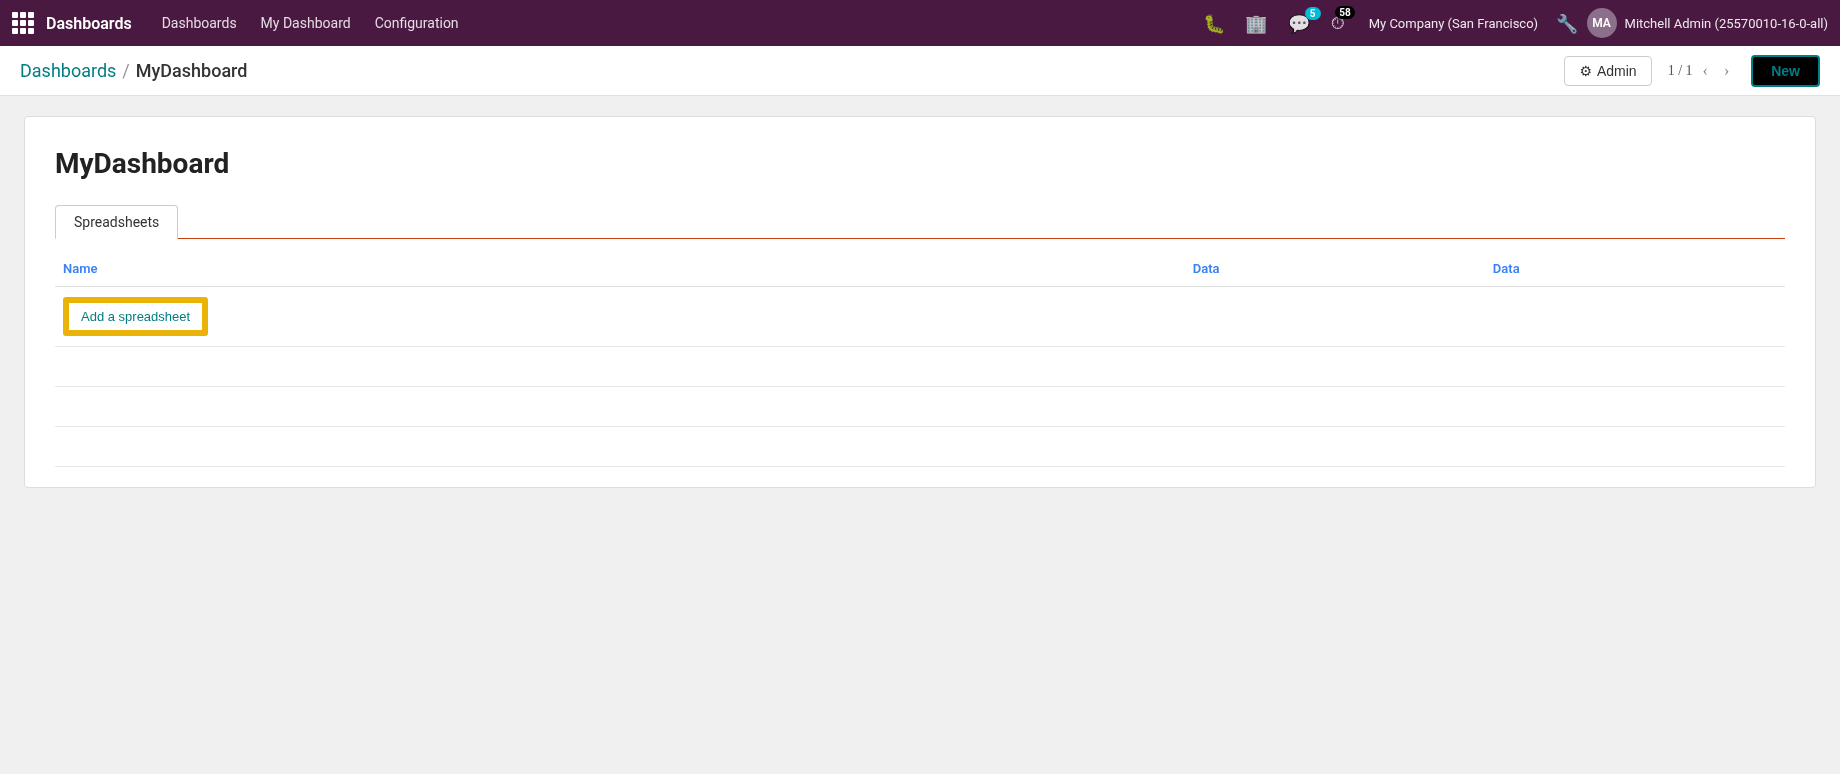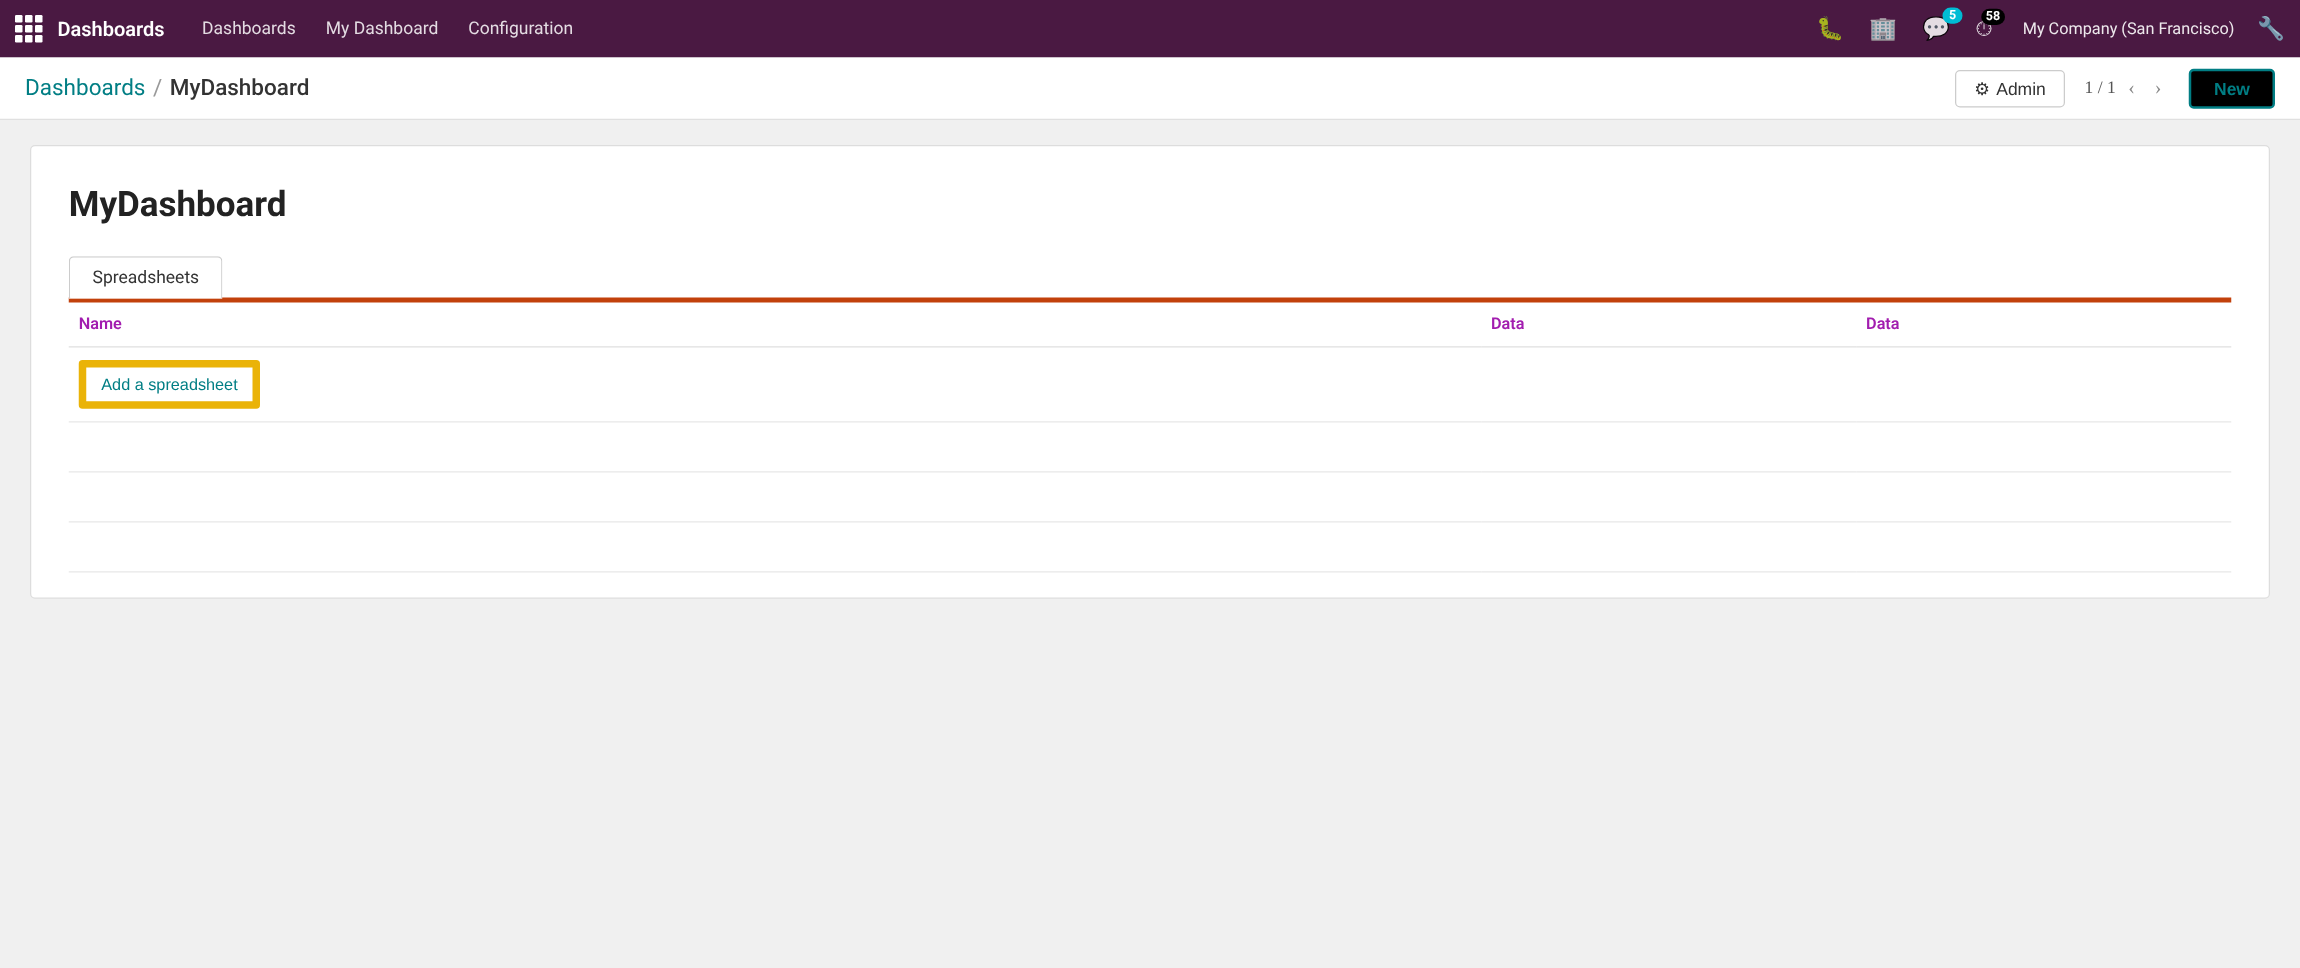--- a/index.html
+++ b/index.html
@@ -187,22 +187,22 @@
     .dashboard-title {
       font-size: 28px;
       font-weight: 700;
       color: #222;
       margin-bottom: 24px;
     }
 
     
     .tabs {
       display: flex;
-      border-bottom: 4px solid #c2410c;
-      margin-bottom: 0;
+      border-bottom: 1px solid #c2410c;
+      margin-bottom: 12px;
     }
     .tab {
       padding: 8px 18px;
       cursor: pointer;
       font-size: 14px;
       color: #333;
       border: 1px solid transparent;
       border-bottom: none;
       border-radius: 4px 4px 0 0;
       position: relative;
@@ -218,21 +218,21 @@
     
     .spreadsheet-table {
       width: 100%;
       border-collapse: collapse;
     }
     .spreadsheet-table th {
       text-align: left;
       padding: 10px 8px;
       font-size: 13px;
       font-weight: 600;
-      color: #a21caf;
+      color: #3b82f6;
       border-bottom: 1px solid #e0e0e0;
       margin-left: 48px;
     }
     .spreadsheet-table td {
       padding: 10px 8px;
       font-size: 13px;
       border-bottom: 1px solid #e8e8e8;
       color: #333;
     }
     .add-spreadsheet-btn {
@@ -276,20 +276,24 @@
     <span class="icon-btn">
       💬
       <span class="badge">5</span>
     </span>
     <span class="icon-btn">
       ⏱
       <span class="badge orange">58</span>
     </span>
     <span class="company-info">My Company (San Francisco)</span>
     <span class="wrench-icon">🔧</span>
+    <div class="user-info">
+      <div class="user-avatar">MA</div>
+      <span>Mitchell Admin (25570010-16-0-all)</span>
+    </div>
   </div>
 </nav>
 
 <div class="breadcrumb-bar">
   <div class="breadcrumb">
     <a>Dashboards</a>
     <span class="sep">/</span>
     <span class="current">MyDashboard</span>
   </div>
   <div class="breadcrumb-actions">

